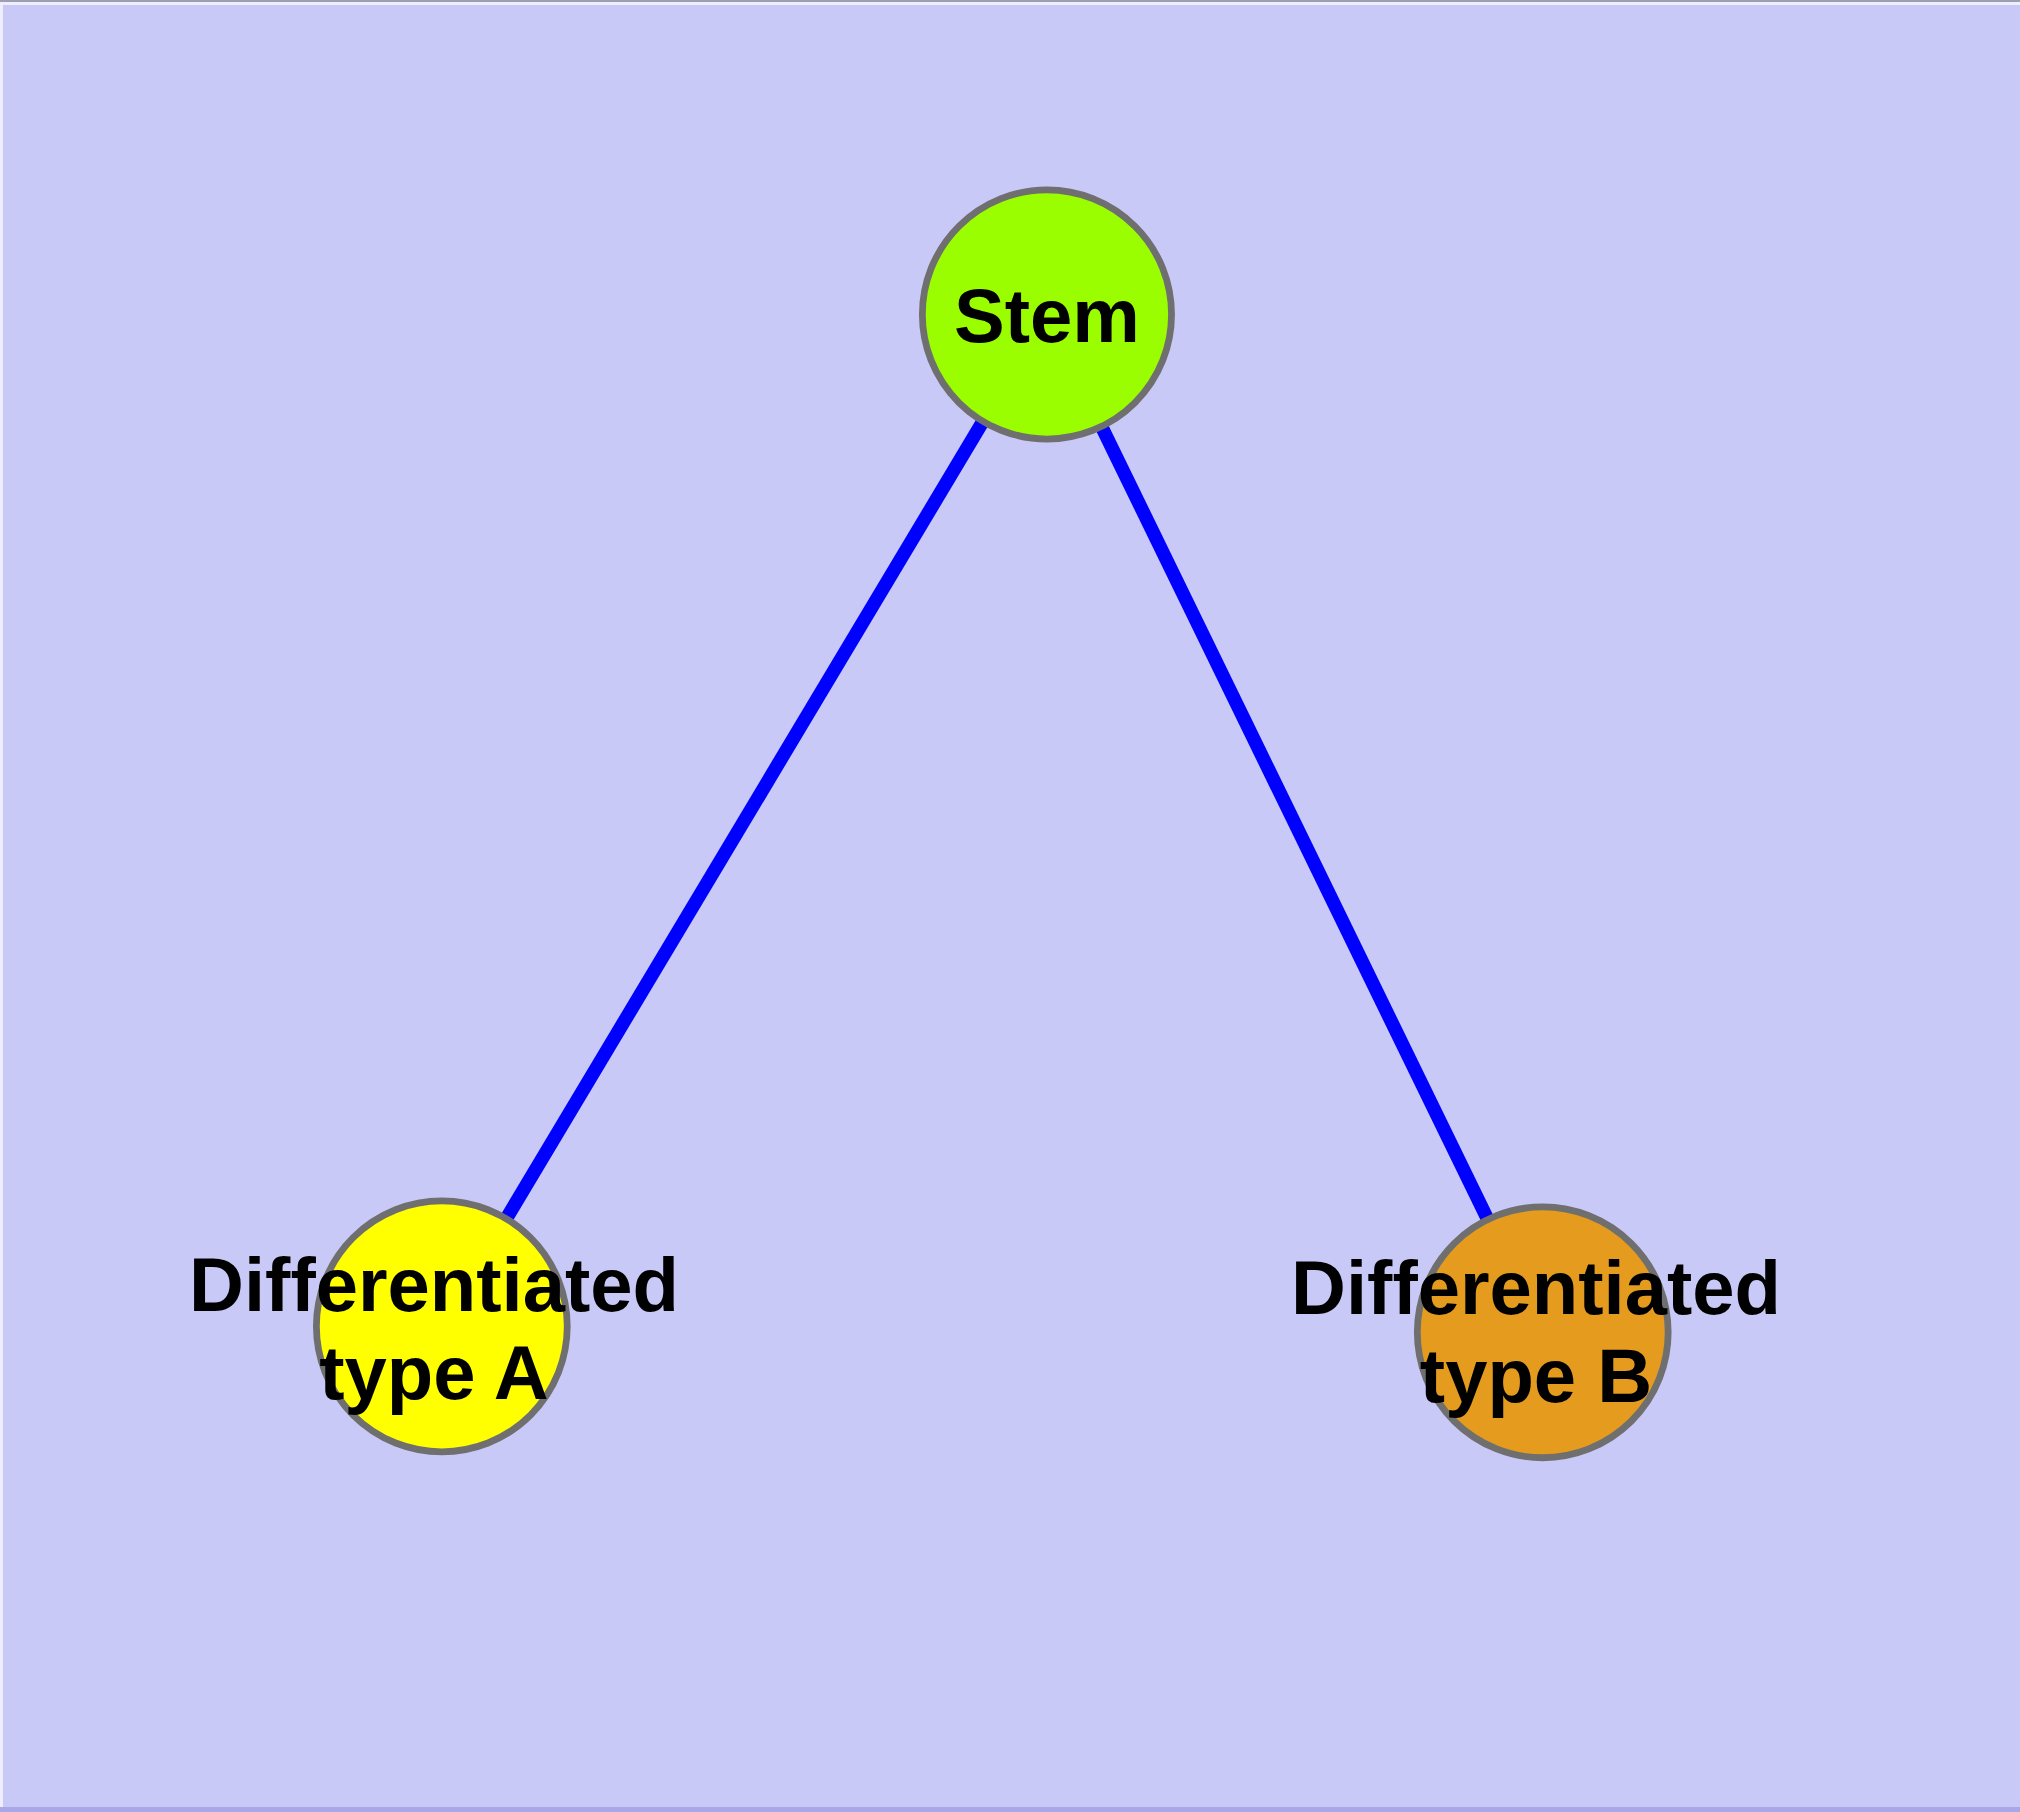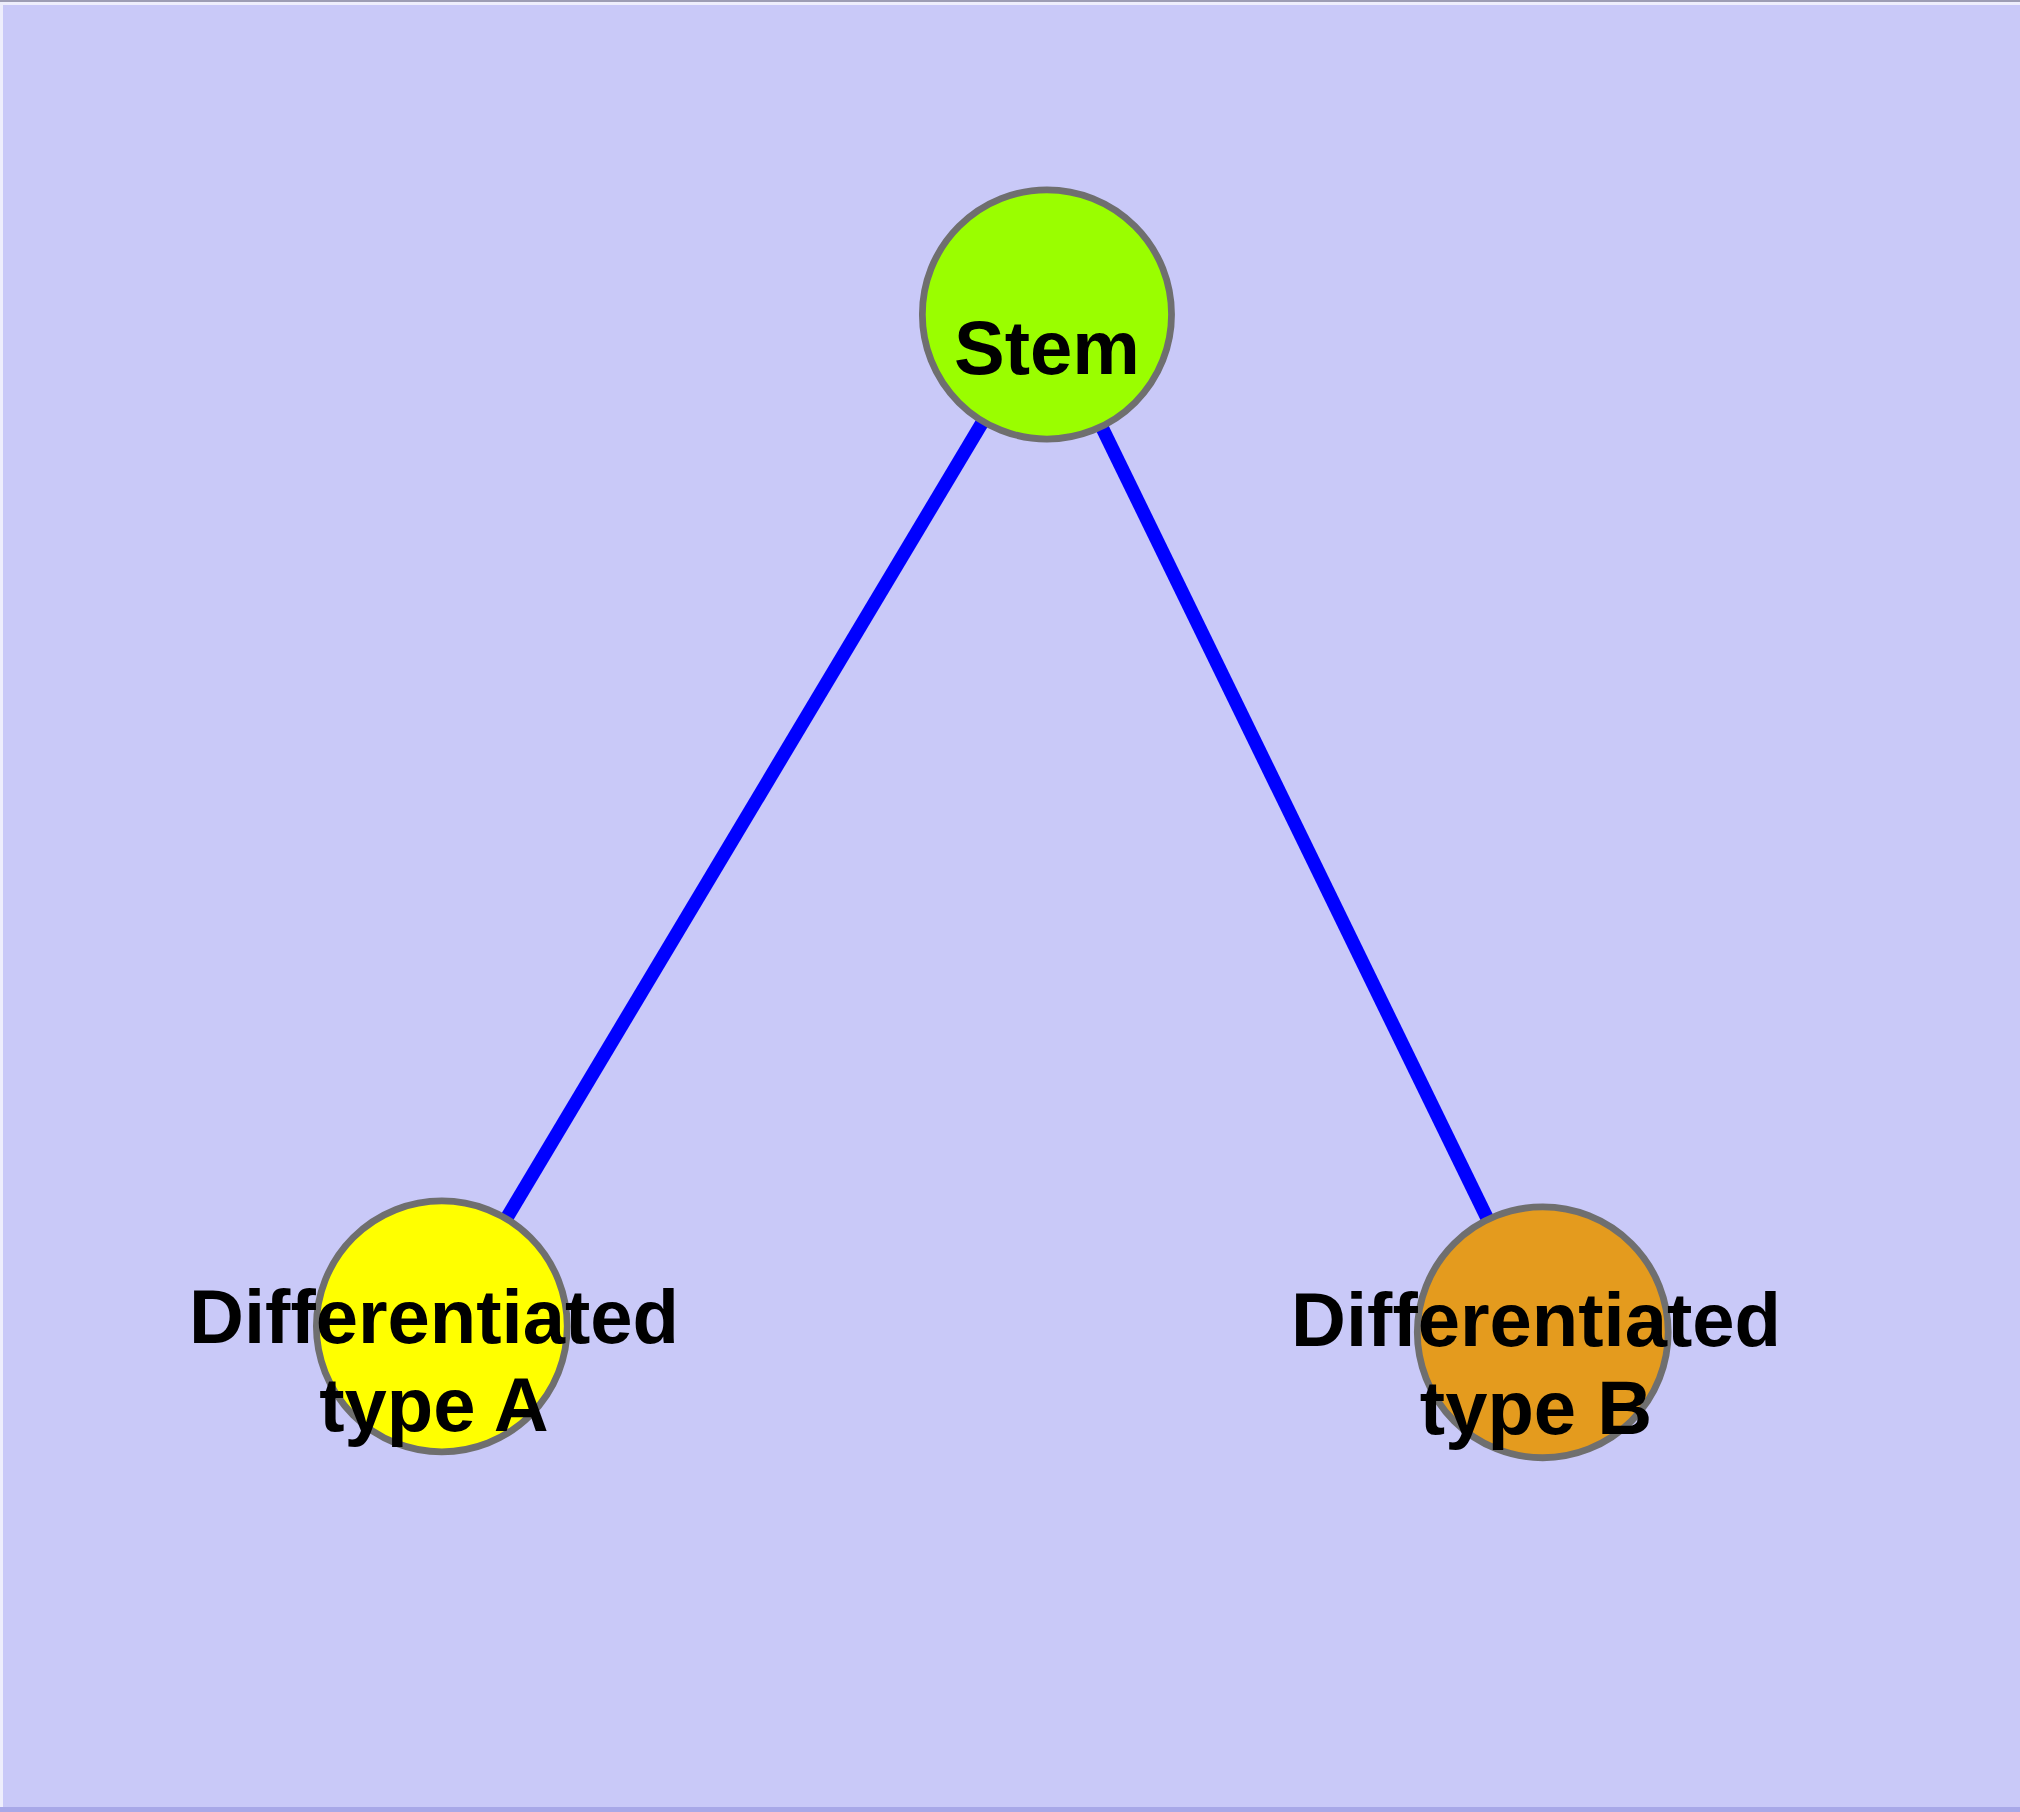--- a/index.html
+++ b/index.html
@@ -30,21 +30,20 @@
   .node-label {
     position: absolute;
     transform: translate(-50%, -50%);
     color: #000000;
     font-size: 76px;
     font-weight: bold;
     line-height: 88px;
     text-align: center;
     white-space: pre-line;
     letter-spacing: 0;
-    margin-top: 32px;
   }
   
   .edge-top-line {
     position: absolute; left: 0; top: 0; width: 100%; height: 1.7px;
     background: #9D9DB4;
   }
   .edge-top-strip {
     position: absolute; left: 0; top: 1.7px; width: 100%; height: 3.4px;
     background: #EEEEFC;
   }

